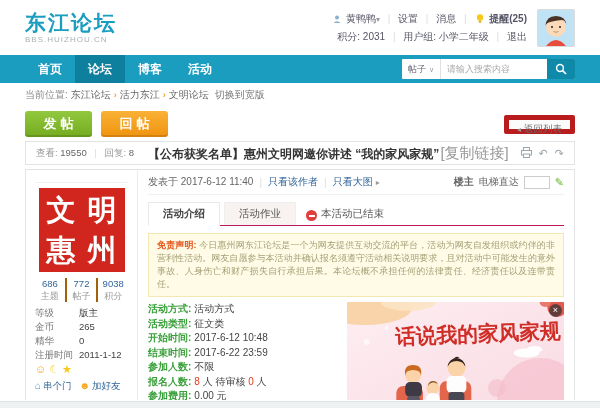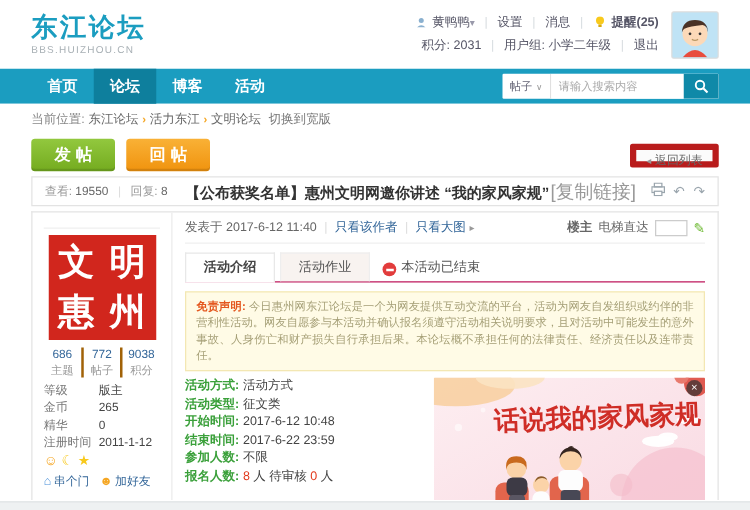--- a/index.html
+++ b/index.html
@@ -326,20 +326,24 @@
             <span class="dval">2017-6-22 23:59</span>
           </div>
         <div class="drow">
             <span class="dlabel">参加人数:</span>
             <span class="dval">不限</span>
           </div>
         <div class="drow">
           <span class="dlabel">报名人数:</span>
           <span class="dval redv">8</span>&nbsp;<span class="dval">人</span>&nbsp;<span class="dval">待审核</span>&nbsp;<span class="dval redv">0</span>&nbsp;<span class="dval">人</span>
         </div>
+        <div class="drow">
+            <span class="dlabel">参加费用:</span>
+            <span class="dval">0.00 元</span>
+          </div>
 
       </div>
 
       <div class="promo">
         <svg viewBox="0 0 220 124" preserveAspectRatio="none">
           <defs>
             <linearGradient id="pk" x1="0" y1="0" x2="1" y2="1">
               <stop offset="0" stop-color="#fdeef1"></stop>
                 <stop offset="1" stop-color="#f9d9e2"></stop>
             </linearGradient>

